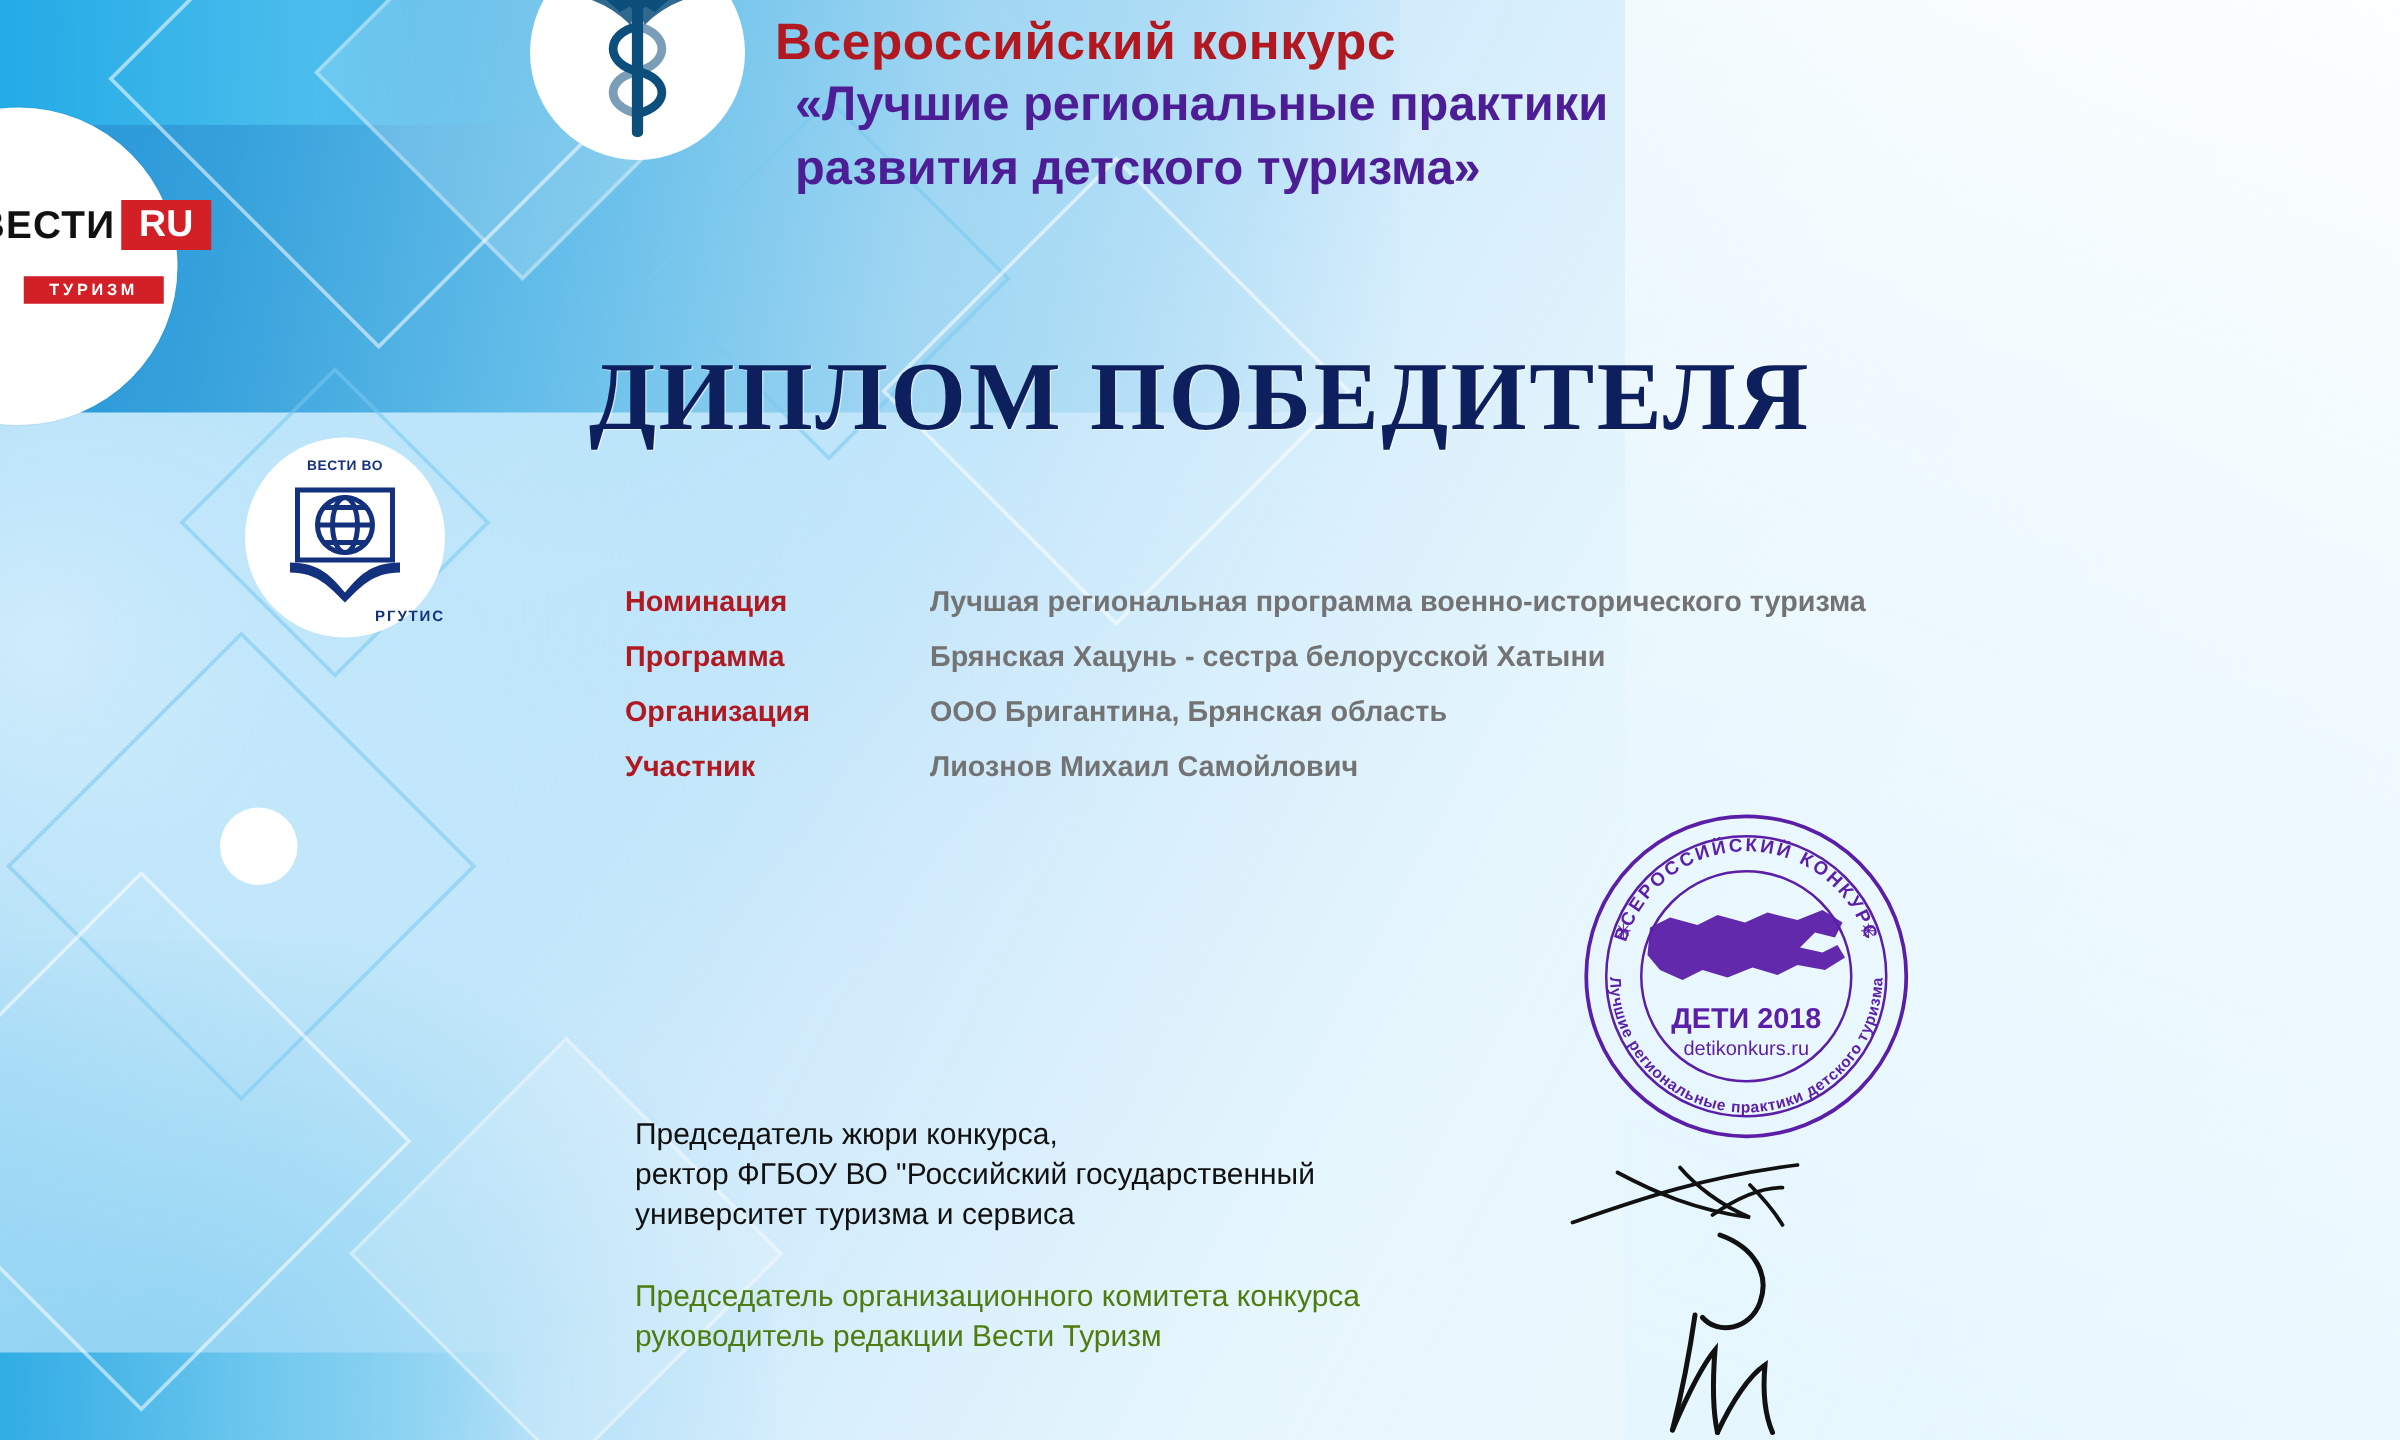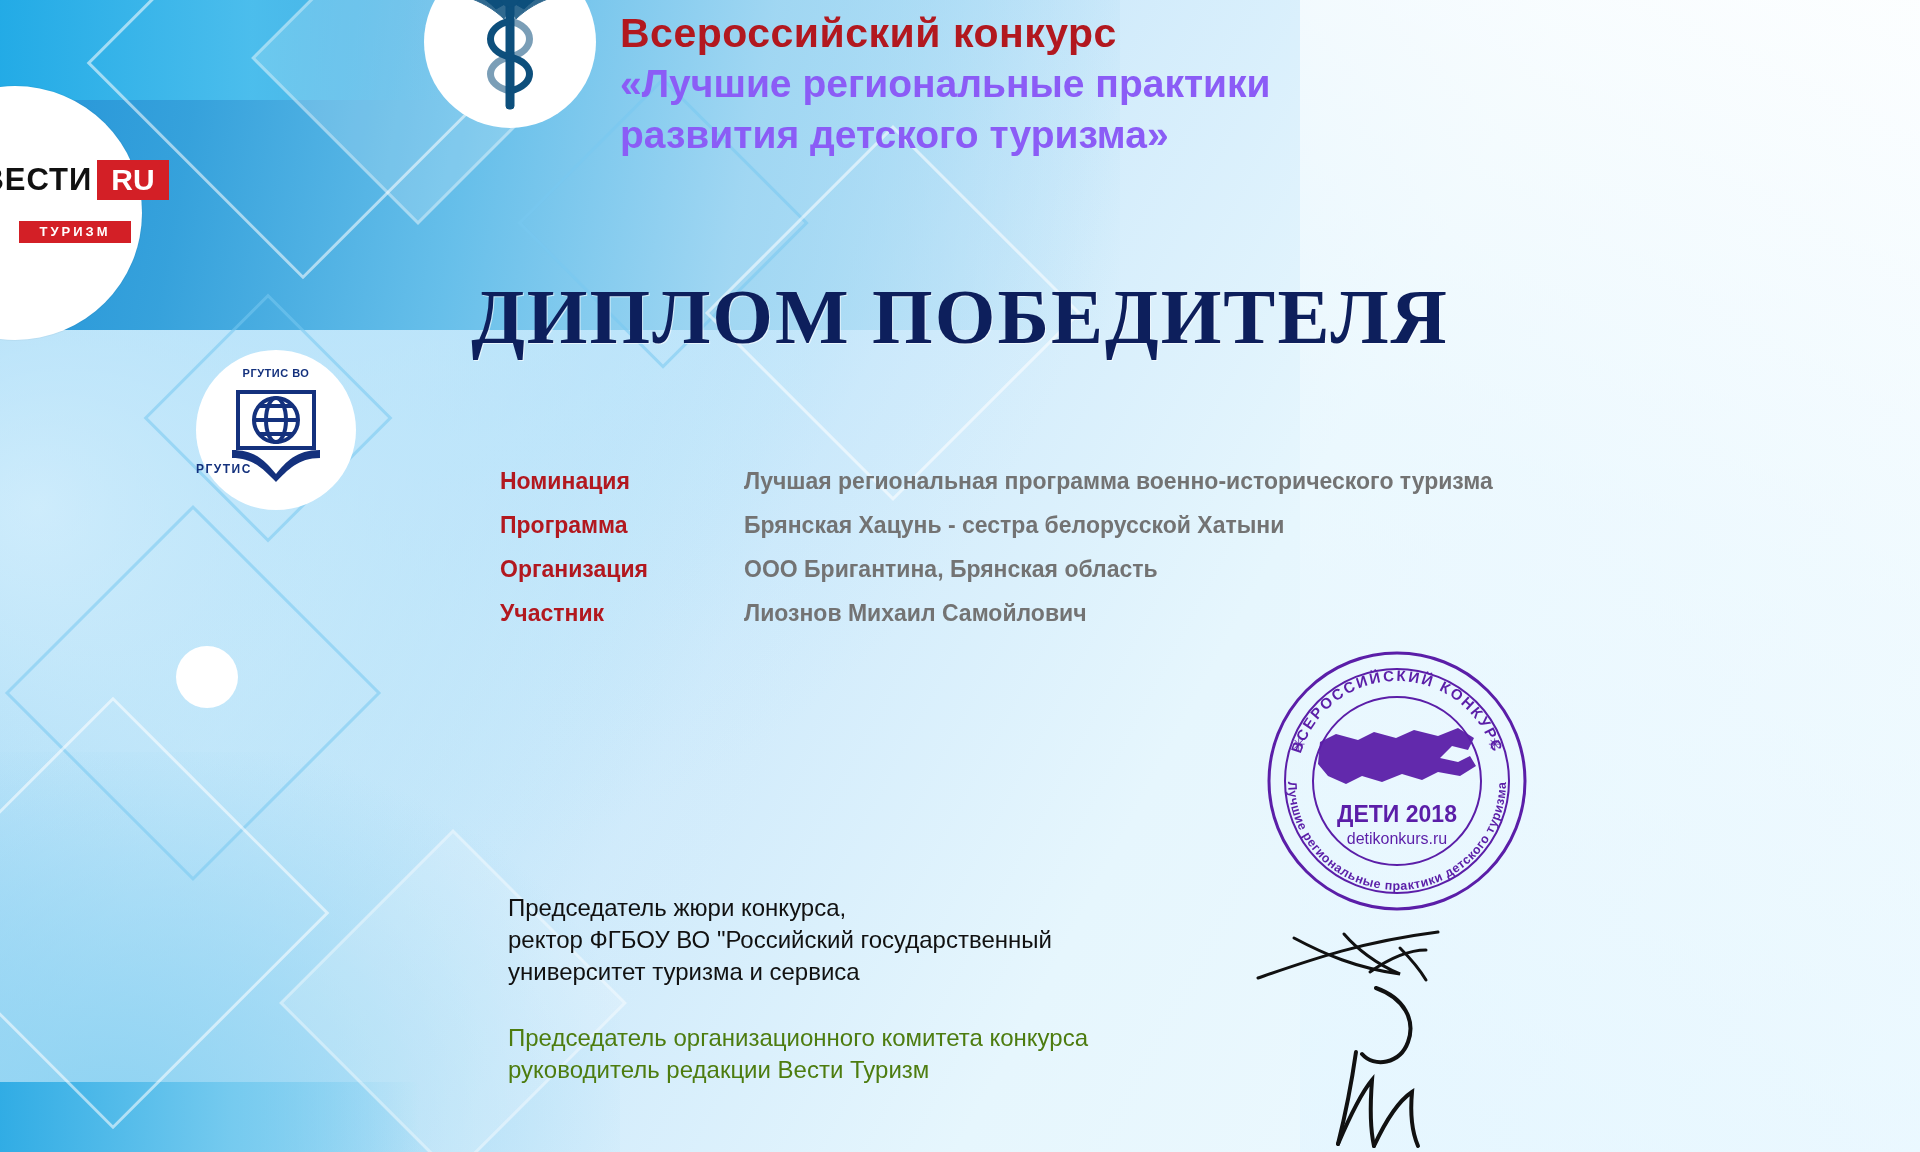--- a/index.html
+++ b/index.html
@@ -137,22 +137,22 @@
     display: flex; align-items: center; justify-content: center;
     flex-direction: column;
   }
   .rgutis-top {
     position: absolute; top: 17px; left: 0; right: 0;
     text-align: center;
     font-size: 11px; font-weight: bold; color: #14317d;
     letter-spacing: .5px;
   }
   .rgutis-bottom {
-    position: absolute; bottom: 34px; left: 0; right: 0;
-    text-align: left;
+    position: absolute; bottom: 10px; left: 0; right: 0;
+    text-align: right;
     font-size: 12px; font-weight: bold; color: #14317d;
     letter-spacing: 1.5px;
   }
 
   
   .header-text {
     position: absolute;
     left: 620px; top: 8px;
     width: 780px;
   }
@@ -160,23 +160,24 @@
     font-size: 41px;
     font-weight: bold;
     color: #b2181f;
     letter-spacing: .5px;
     line-height: 50px;
     white-space: nowrap;
   }
   .header-line2, .header-line3 {
     font-size: 39px;
     font-weight: bold;
-    color: #8b5cf6;
+    color: #4c1d95;
     line-height: 51px;
     white-space: nowrap;
+    margin-left: 16px;
   }
 
   
   .diploma-title {
     position: absolute;
     left: 0; right: 0;
     top: 272px;
     text-align: center;
     font-family: "Liberation Serif", serif;
     font-weight: bold;
@@ -290,21 +291,21 @@
 
         <circle cx="60" cy="30" r="10"></circle>
 
         <path d="M60 54 C34 60, 34 84, 60 90 C86 96, 86 118, 60 124" fill="none" stroke-width="7"></path>
         <path d="M60 54 C86 60, 86 84, 60 90 C34 96, 34 118, 60 124" fill="none" stroke-width="7" opacity=".55"></path>
       </g>
     </svg>
   </div>
 
   <div class="logo-rgutis">
-    <div class="rgutis-top">РГУТИС ВО</div>
+    <div class="rgutis-top">ВЕСТИ ВО</div>
     <svg width="108" height="108" viewBox="0 0 108 108">
       <g fill="none" stroke="#14317d" stroke-width="4">
         <rect x="16" y="16" width="76" height="56"></rect>
         <circle cx="54" cy="44" r="22"></circle>
         <ellipse cx="54" cy="44" rx="10" ry="22"></ellipse>
         <line x1="32" y1="44" x2="76" y2="44"></line>
         <line x1="36" y1="30" x2="72" y2="30"></line>
         <line x1="36" y1="58" x2="72" y2="58"></line>
       </g>
       <path d="M10 74 C34 74, 44 86, 54 98 C64 86, 74 74, 98 74 L98 82 C76 82, 66 94, 54 106 C42 94, 32 82, 10 82 Z" fill="#14317d"></path>

